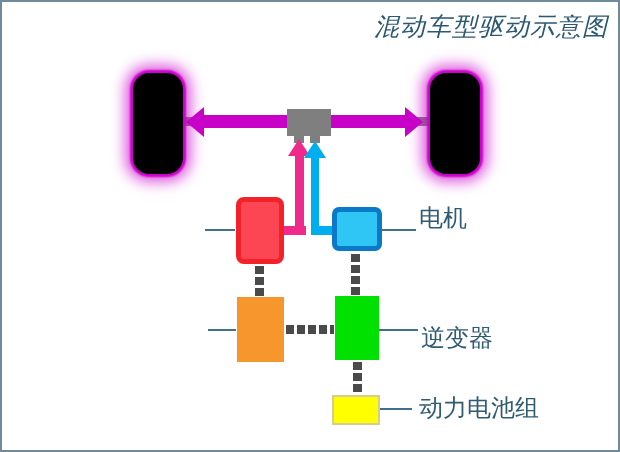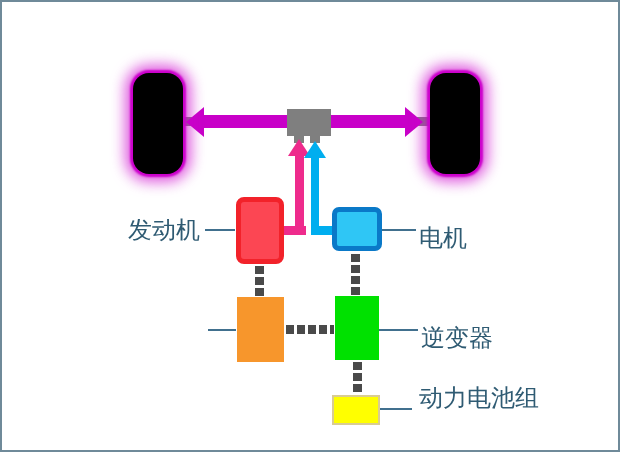--- a/index.html
+++ b/index.html
@@ -73,30 +73,31 @@
   .lline { height:2px; background:#41708e; }
   .line-engine  { left:203px; top:227px; width:30px; }
   .line-motor   { left:380px; top:227px; width:34px; }
   .line-gearbox { left:206px; top:327px; width:28px; }
   .line-inverter{ left:377px; top:327px; width:39px; }
   .line-battery { left:378px; top:406px; width:32px; }
 
   
   .nlabel { font-size:24px; line-height:28px; color:#2f5b73; white-space:nowrap; }
   .label-engine  { left:126px; top:214px; }
-  .label-motor   { left:417px; top:222px; }
+  .label-motor   { left:417px; top:202px; }
   .label-gearbox { left:127px; top:314px; }
   .label-inverter{ left:419px; top:314px;margin-top:8px; }
-  .label-battery { left:417px; top:382px; }
+  .label-battery { left:417px; top:392px; }
 </style>
 </head>
 <body>
 
 <div id="canvas">
 
+  <div class="title">混动车型驱动示意图</div>
 
   <div class="abs axle"></div>
   <div class="abs shaft shaft-left"></div>
   <div class="abs tri head-left"></div>
   <div class="abs shaft shaft-right"></div>
   <div class="abs tri head-right"></div>
 
   <div class="abs diff-box"></div>
   <div class="abs diff-stub stub-l"></div>
   <div class="abs diff-stub stub-r"></div>
@@ -122,18 +123,17 @@
   <div class="abs node gearbox-box"></div>
   <div class="abs node inverter-box"></div>
   <div class="abs node battery-box"></div>
 
   <div class="abs lline line-engine"></div>
   <div class="abs lline line-motor"></div>
   <div class="abs lline line-gearbox"></div>
   <div class="abs lline line-inverter"></div>
   <div class="abs lline line-battery"></div>
 
-  <div class="abs nlabel label-engine">发动机</div>
   <div class="abs nlabel label-motor">电机</div>
   <div class="abs nlabel label-inverter">逆变器</div>
   <div class="abs nlabel label-battery">动力电池组</div>
 
 </div>
 
 </body></html>

